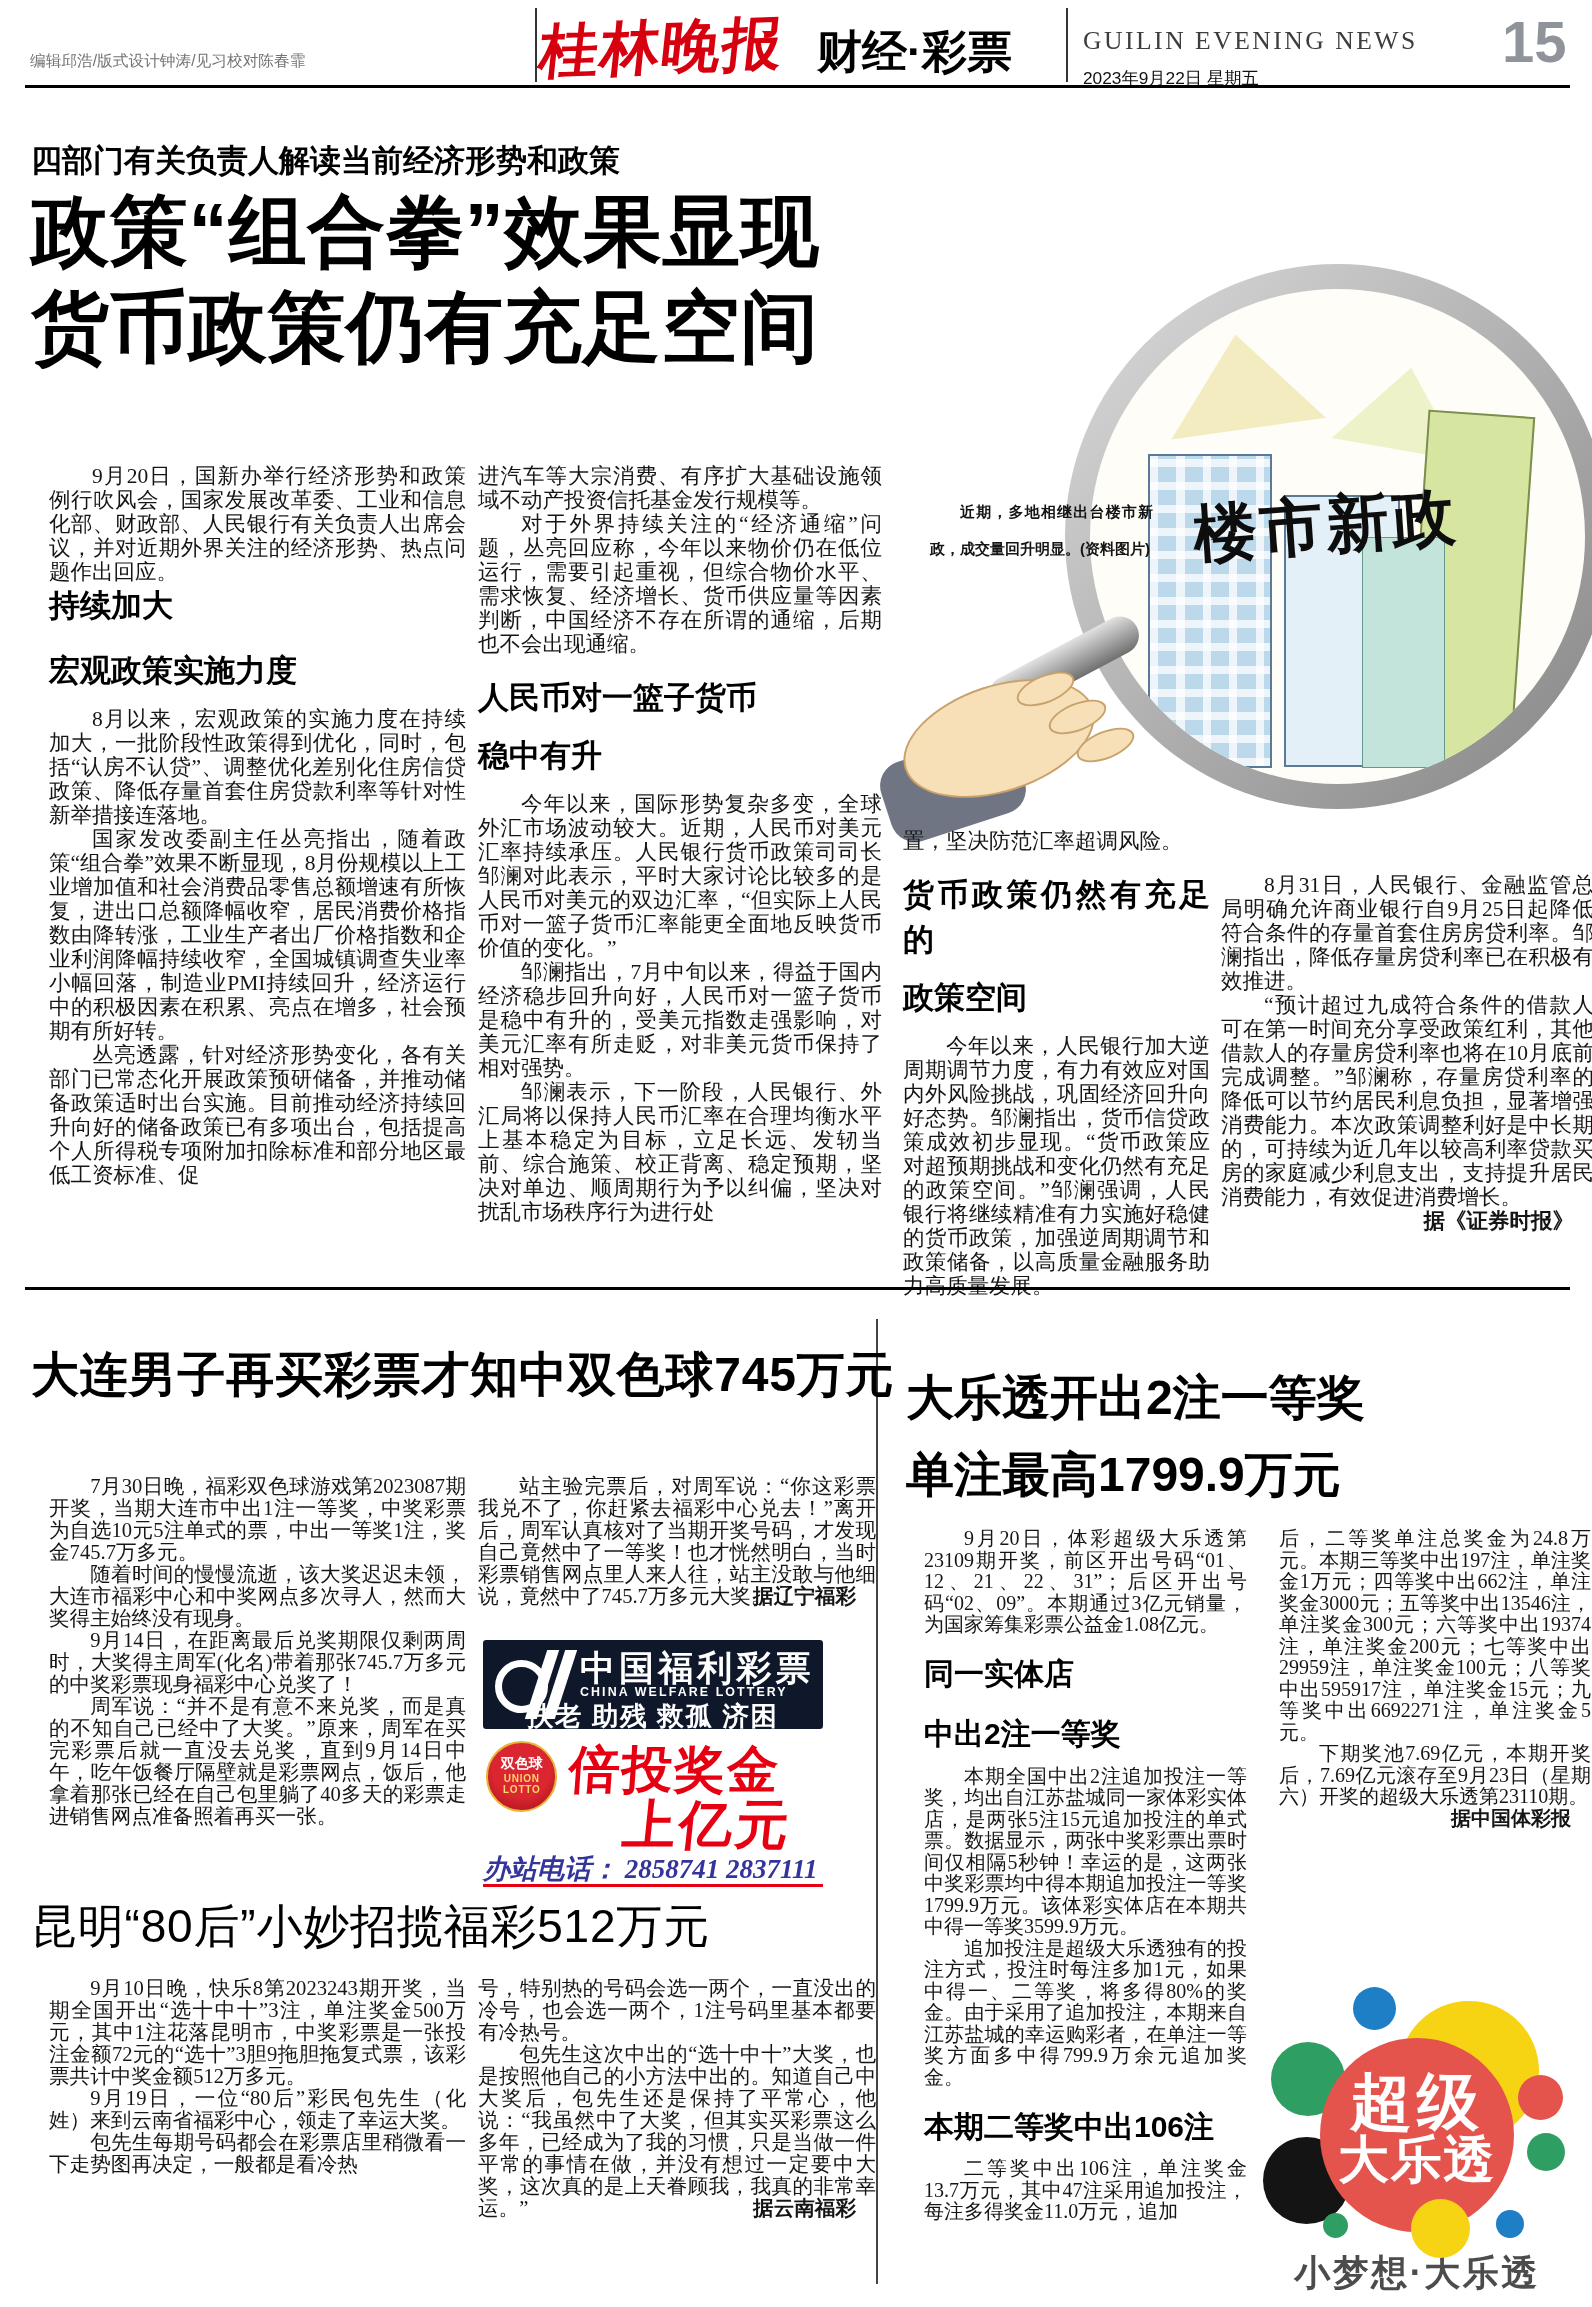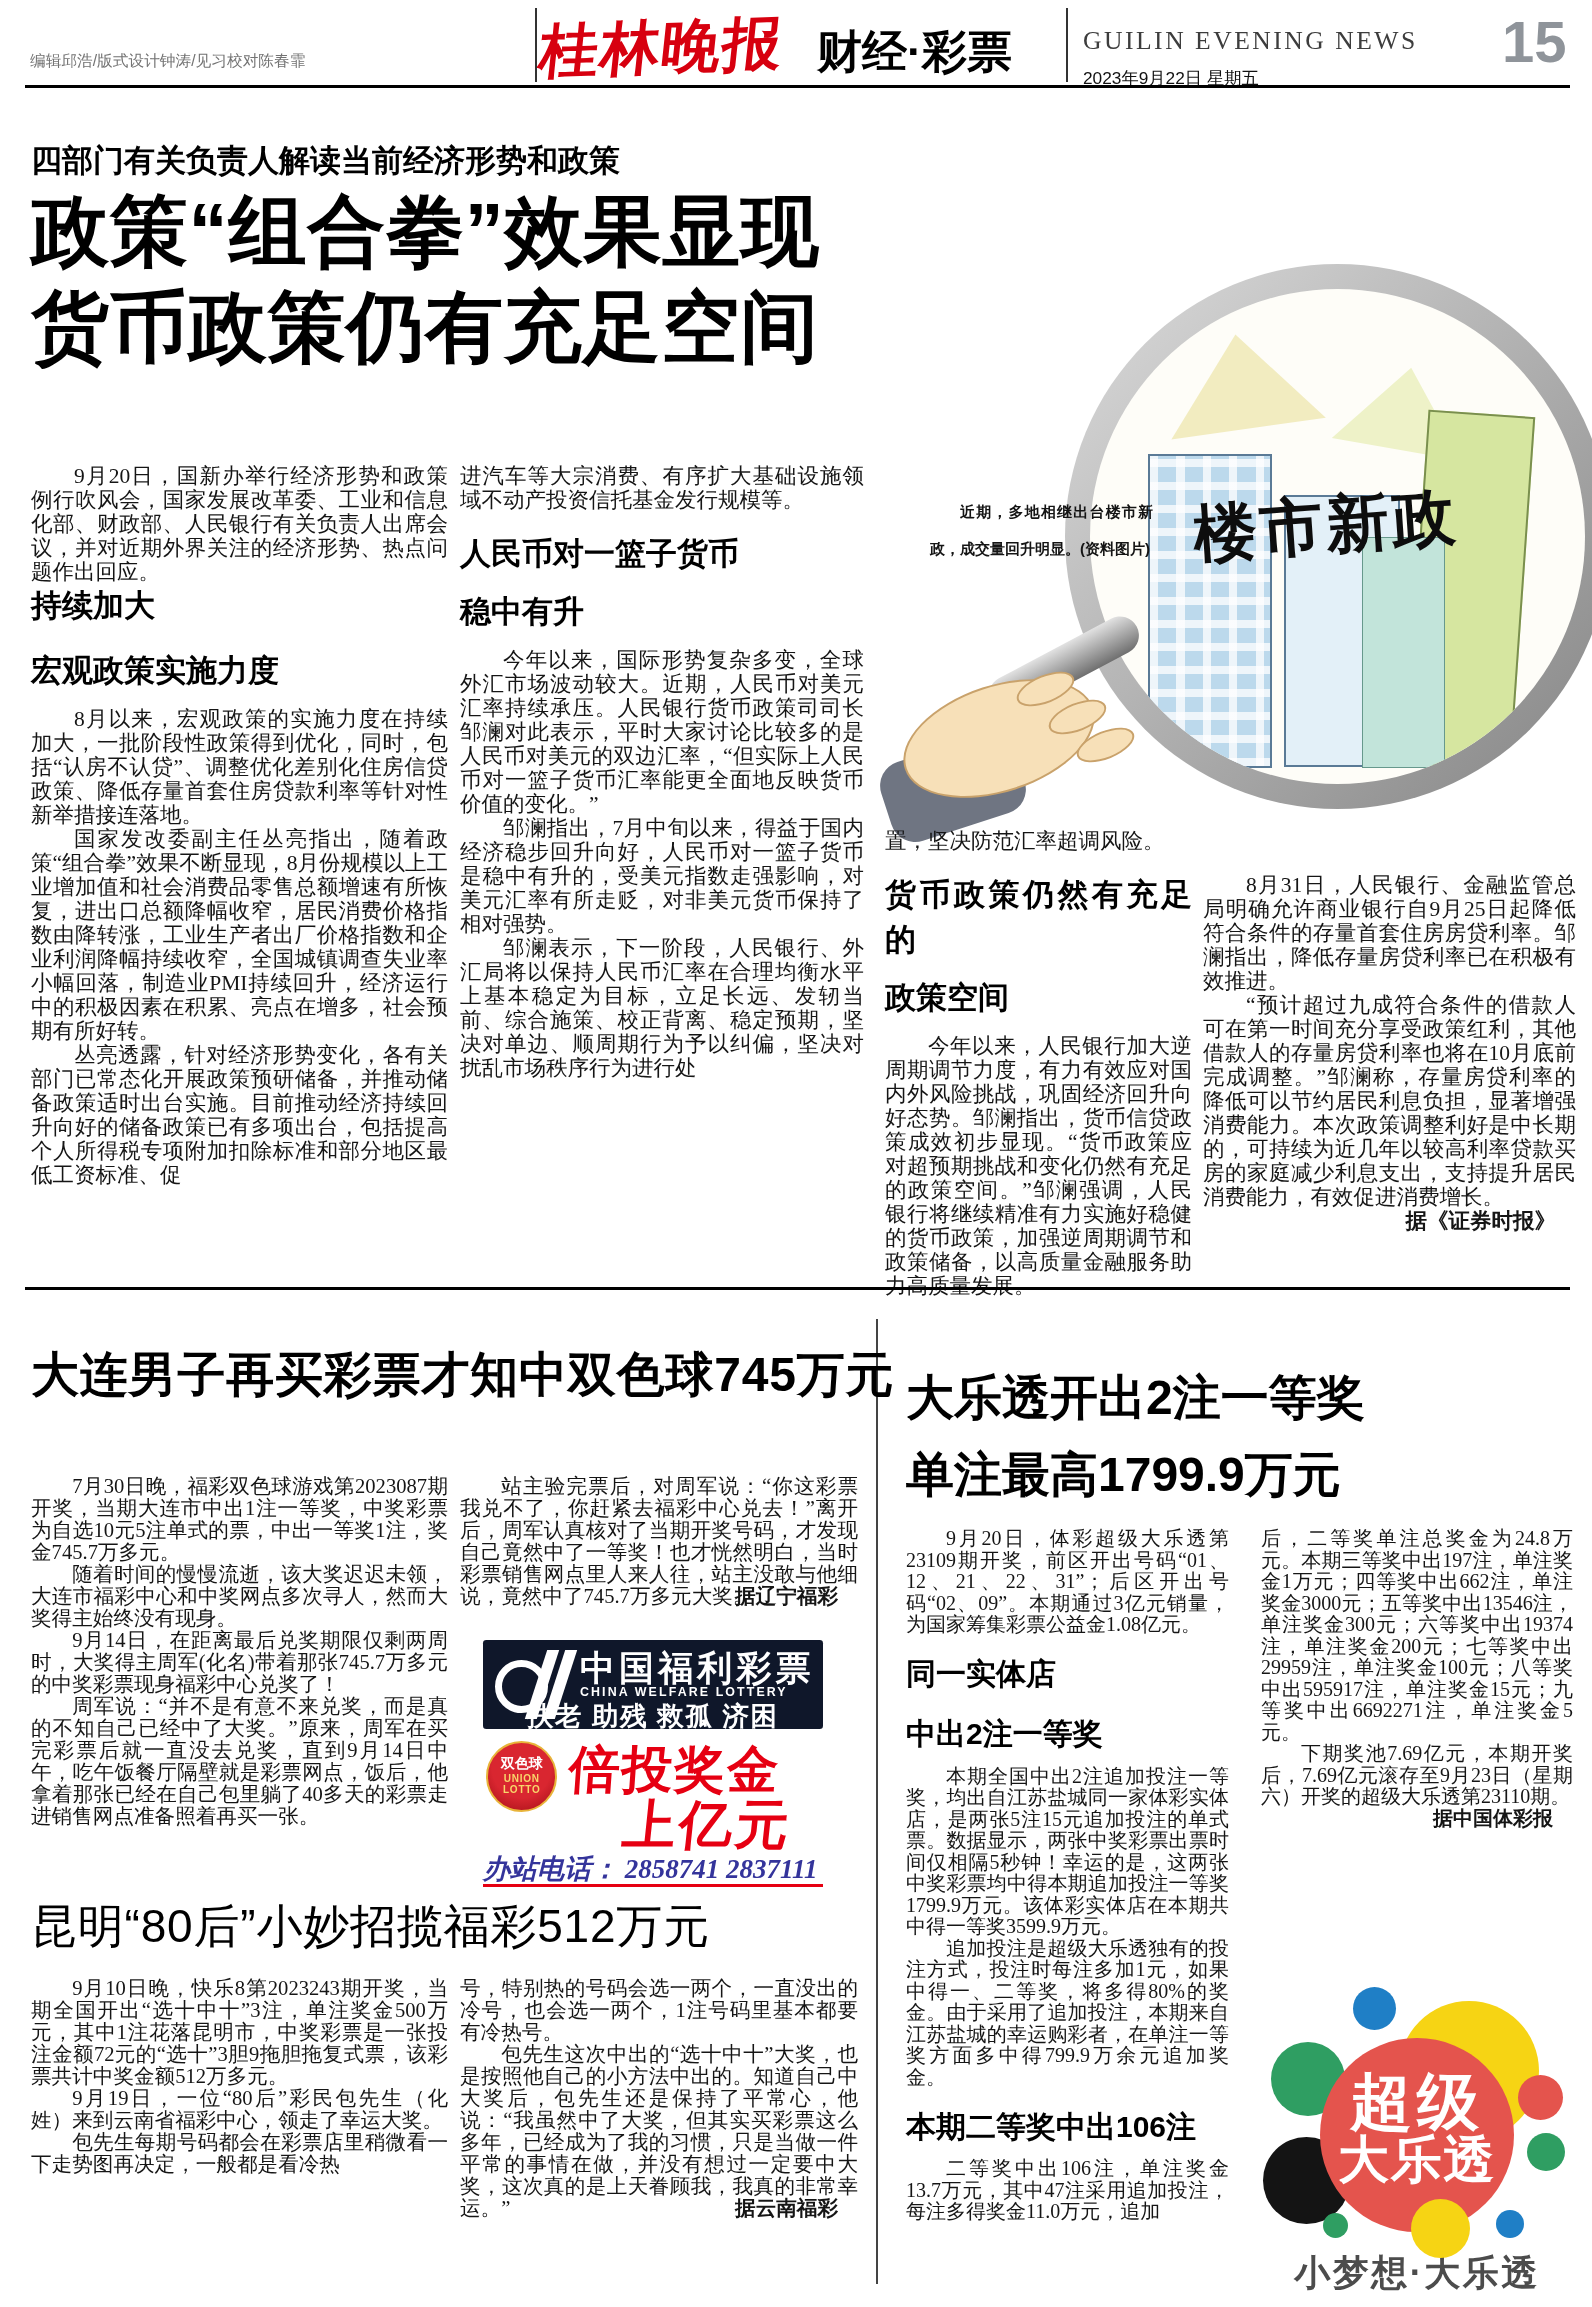--- a/index.html
+++ b/index.html
@@ -14,21 +14,21 @@
   .masthead { left:540px; top:8.3px; width:264px; font-size:59px; font-weight:bold; color:#d7000f;
               font-family:"DejaVu Serif",serif; transform:skewX(-8deg) rotate(-2deg); letter-spacing:1.7px; }
   .sectiontitle { left:817px; top:21.5px; font-family:"Liberation Sans",sans-serif; font-size:45px; font-weight:900; color:#000; }
   .engname { left:1083px; top:26.4px; font-family:"Liberation Serif",serif; font-size:25.6px; letter-spacing:2.5px; color:#3d3d3d; }
   .dateline { left:1083px; top:66px; font-family:"Liberation Sans",sans-serif; font-size:17.3px; color:#111; }
   .pagenum { left:1502px; top:8.3px; font-family:"Liberation Sans",sans-serif; font-size:58px; font-weight:900; color:#8f949a; }
 
   
   .kicker { left:31px; top:140px; font-family:"Liberation Sans",sans-serif; font-size:31px; font-weight:700; color:#000; }
   .bigline { left:31px; font-family:"Liberation Sans",sans-serif; font-size:78px; font-weight:900; color:#000; letter-spacing:0.8px; }
-  .col { position:absolute; text-align:justify; font-size:21.5px; line-height:24px; color:#151515; }
+  .col { position:absolute; text-align:justify; font-size:21.5px; line-height:24px; color:#151515;margin-left:18px; }
   .col p { text-indent:2em; }
   .col p.cont { text-indent:0; }
   .subhead { font-family:"Liberation Sans",sans-serif; font-weight:700; font-size:31px; line-height:1.45;
              text-indent:0; margin:20px 0 13.2px 0; color:#000; }
   .subhead.second { margin-top:0; }
   .byline { font-family:"Liberation Sans",sans-serif; font-weight:700; text-align:right; padding-right:20px; text-indent:0; }
   .byline.inline { margin-top:-22px; }
 
   .caption { left:930px; top:493px; width:223px; font-family:"Liberation Sans",sans-serif; font-size:15px;
              font-weight:700; line-height:37px; text-indent:2em; z-index:6; text-align:justify; }
@@ -147,20 +147,21 @@
   <p>9月20日，国新办举行经济形势和政策例行吹风会，国家发展改革委、工业和信息化部、财政部、人民银行有关负责人出席会议，并对近期外界关注的经济形势、热点问题作出回应。</p>
   <div class="subhead second">持续加大</div>
   <div class="subhead">宏观政策实施力度</div>
   <p>8月以来，宏观政策的实施力度在持续加大，一批阶段性政策得到优化，同时，包括“认房不认贷”、调整优化差别化住房信贷政策、降低存量首套住房贷款利率等针对性新举措接连落地。</p>
   <p>国家发改委副主任丛亮指出，随着政策“组合拳”效果不断显现，8月份规模以上工业增加值和社会消费品零售总额增速有所恢复，进出口总额降幅收窄，居民消费价格指数由降转涨，工业生产者出厂价格指数和企业利润降幅持续收窄，全国城镇调查失业率小幅回落，制造业PMI持续回升，经济运行中的积极因素在积累、亮点在增多，社会预期有所好转。</p>
   <p>丛亮透露，针对经济形势变化，各有关部门已常态化开展政策预研储备，并推动储备政策适时出台实施。目前推动经济持续回升向好的储备政策已有多项出台，包括提高个人所得税专项附加扣除标准和部分地区最低工资标准、促</p>
 </div>
 
 <div class="col" style="left:460px; top:464px; width:404px;">
   <p class="cont">进汽车等大宗消费、有序扩大基础设施领域不动产投资信托基金发行规模等。</p>
+  <p>对于外界持续关注的“经济通缩”问题，丛亮回应称，今年以来物价仍在低位运行，需要引起重视，但综合物价水平、需求恢复、经济增长、货币供应量等因素判断，中国经济不存在所谓的通缩，后期也不会出现通缩。</p>
   <div class="subhead">人民币对一篮子货币</div>
   <div class="subhead second">稳中有升</div>
   <p>今年以来，国际形势复杂多变，全球外汇市场波动较大。近期，人民币对美元汇率持续承压。人民银行货币政策司司长邹澜对此表示，平时大家讨论比较多的是人民币对美元的双边汇率，“但实际上人民币对一篮子货币汇率能更全面地反映货币价值的变化。”</p>
   <p>邹澜指出，7月中旬以来，得益于国内经济稳步回升向好，人民币对一篮子货币是稳中有升的，受美元指数走强影响，对美元汇率有所走贬，对非美元货币保持了相对强势。</p>
   <p>邹澜表示，下一阶段，人民银行、外汇局将以保持人民币汇率在合理均衡水平上基本稳定为目标，立足长远、发轫当前、综合施策、校正背离、稳定预期，坚决对单边、顺周期行为予以纠偏，坚决对扰乱市场秩序行为进行处</p>
 </div>
 
 <div class="col" style="left:885px; top:829px; width:307px;">
   <p class="cont">置，坚决防范汇率超调风险。</p>
   <div class="subhead">货币政策仍然有充足的</div>

